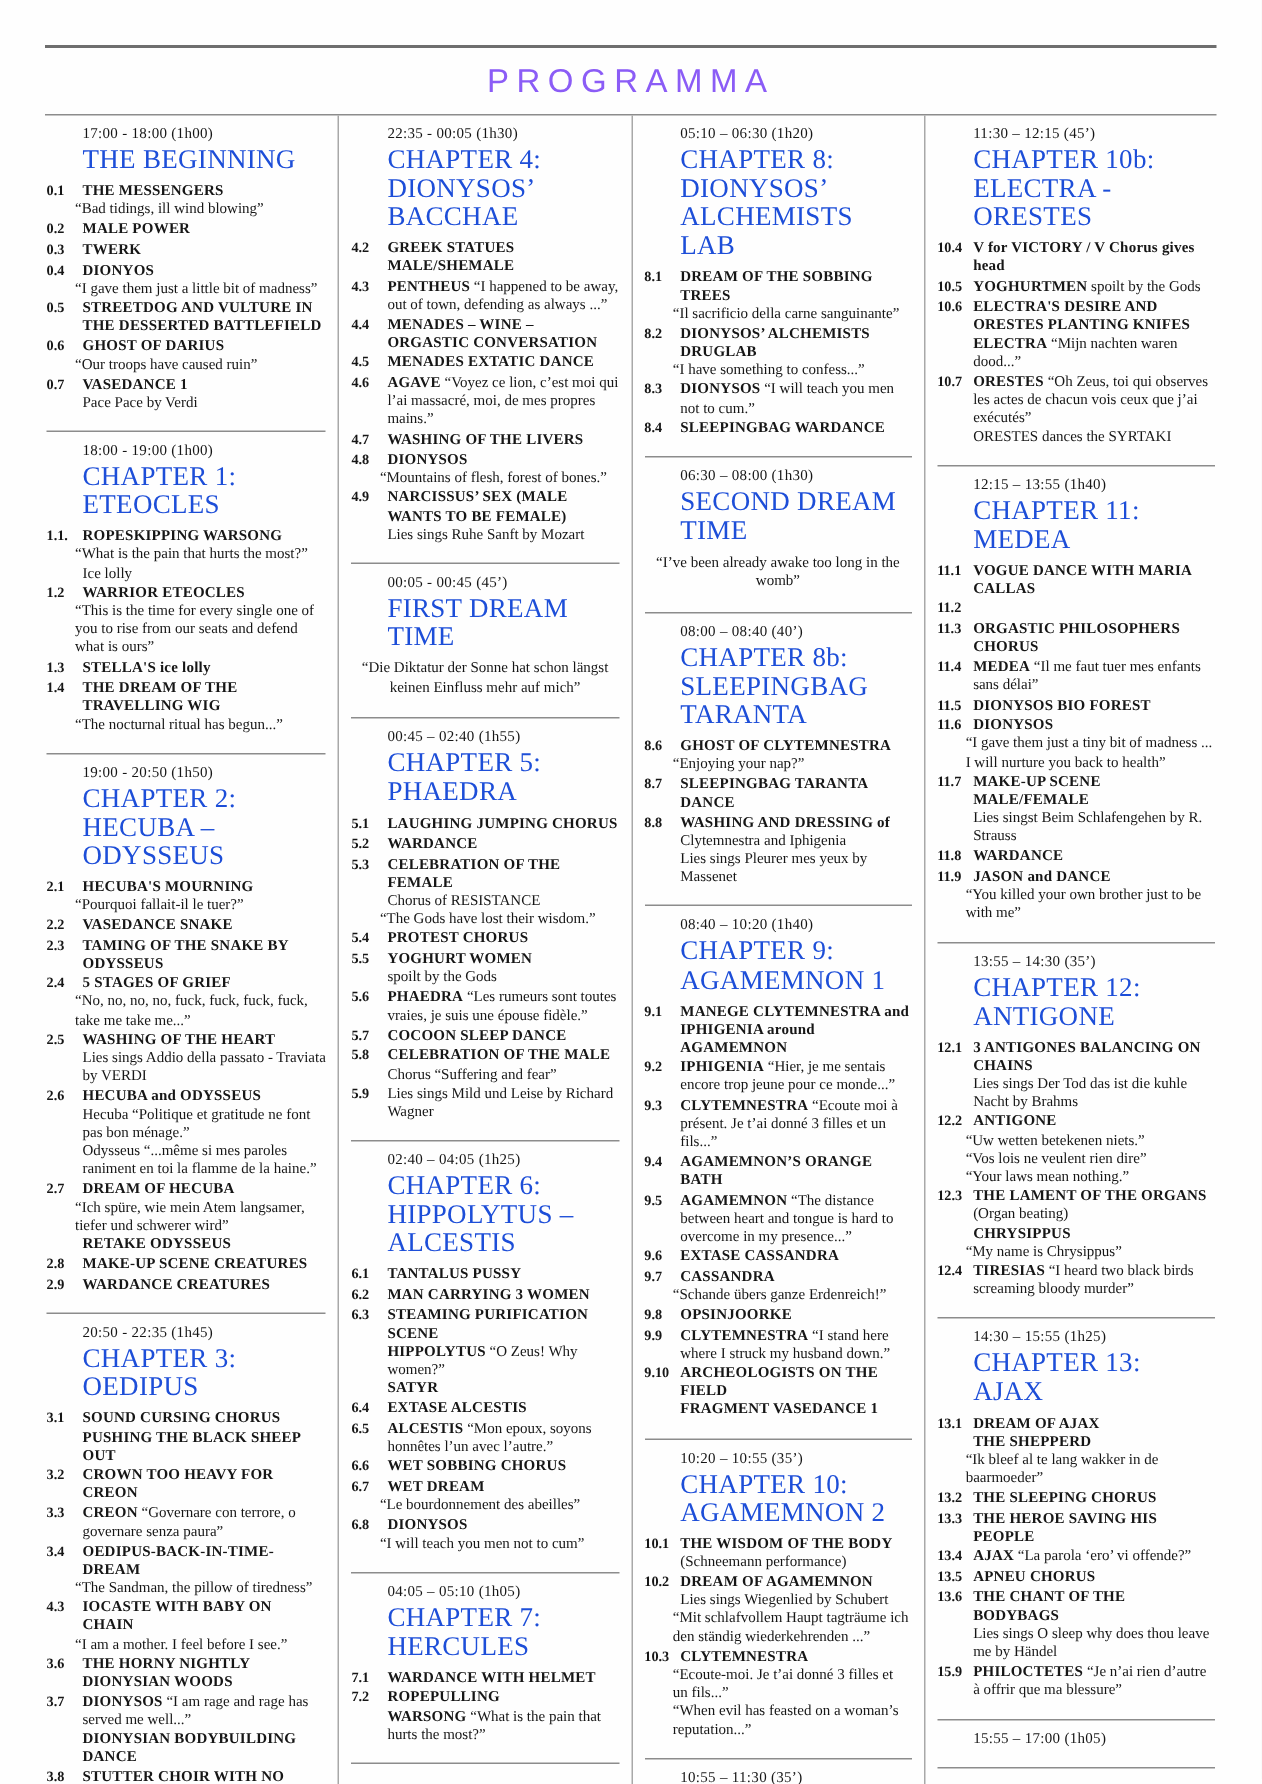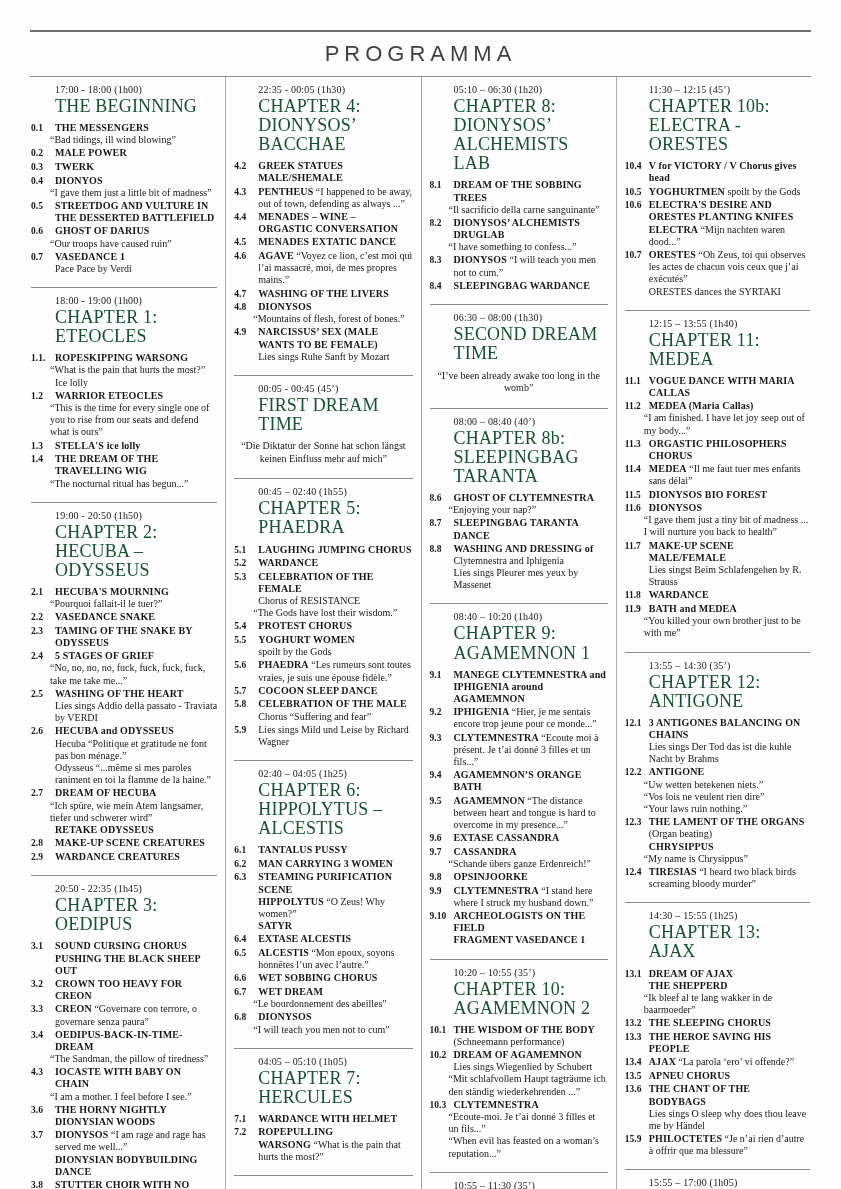--- a/index.html
+++ b/index.html
@@ -4,37 +4,37 @@
 <style>
   html,body{margin:0;padding:0;background:#f2f2f2;}
   .page{
     width:841px;min-height:1189px;margin:0 auto;background:#fefefe;
     box-sizing:border-box;padding:26px 28px 18px;
     font-family:"Liberation Serif",serif;color:#161616;
   }
   .topline{border-top:2px solid #6e6e6e;margin:4px 2px 0;}
   .page-title{
     font-family:"Liberation Sans",sans-serif;font-weight:400;
-    font-size:22px;letter-spacing:5px;text-align:center;margin:9px 0 9px;color:#404040;
+    font-size:22px;letter-spacing:5px;text-align:center;margin:9px 0 9px;color:#8b5cf6;
   }
   .grid{
     display:grid;grid-template-columns:1fr 1fr 1fr 1fr;
     border-top:1px solid #8c8c8c;margin:0 2px;
   }
   .col{padding:0 8px 26px;min-width:0;}
   .col + .col{border-left:1px solid #a8a8a8;}
   .col:first-child{padding-left:1px;}
   .col:last-child{padding-right:1px;}
   .sec{padding:4px 0 11px;}
   .sec + .sec{border-top:1px solid #8c8c8c;font-family:Liberation Serif, serif;}
   .sec:last-child{border-bottom:1px solid #8c8c8c;}
   .time{font-size:10px;letter-spacing:0.2px;margin:3px 0 2px;padding-left:24px;}
   .sec-title{
     font-size:18px;line-height:1.06;font-weight:400;letter-spacing:0.2px;
-    margin:1px 0 6px;padding-left:24px;white-space:pre-line;color:#14532d;
+    margin:1px 0 6px;padding-left:24px;white-space:pre-line;color:#1d4ed8;
   }
   .sec-quote{font-size:10px;line-height:1.26;margin:5px 0 2px;white-space:pre-line;text-align:center;}
   .item{display:flex;font-size:10px;line-height:1.22;margin:0 0 1px;}
   .num{flex:0 0 24px;font-weight:700;font-size:9.5px;padding-top:1px;}
   .body{flex:1;min-width:0;}
   .ln{white-space:pre-line;}
   .ln.b{font-weight:700;letter-spacing:0.15px;}
   .ln.m strong{font-weight:700;letter-spacing:0.15px;}
   .ln.q{margin-left:-5px;padding-left:0;}
 </style>
@@ -656,24 +656,20 @@
           <div class="time">12:15 – 13:55 (1h40)</div>
           <h2 class="sec-title">CHAPTER 11: MEDEA</h2>
           <div class="item">
             <span class="num">11.1</span>
             <div class="body">
               <div class="ln b">VOGUE DANCE WITH MARIA CALLAS</div>
             </div>
           </div>
           <div class="item">
             <span class="num">11.2</span>
-            <div class="body">
-              <div class="ln b">MEDEA (Maria Callas)</div>
-              <div class="ln q">“I am finished. I have let joy seep out of my body...”</div>
-            </div>
           </div>
           <div class="item">
             <span class="num">11.3</span>
             <div class="body">
               <div class="ln b">ORGASTIC PHILOSOPHERS CHORUS</div>
             </div>
           </div>
           <div class="item">
             <span class="num">11.4</span>
             <div class="body">
@@ -702,21 +698,21 @@
           </div>
           <div class="item">
             <span class="num">11.8</span>
             <div class="body">
               <div class="ln b">WARDANCE</div>
             </div>
           </div>
           <div class="item">
             <span class="num">11.9</span>
             <div class="body">
-              <div class="ln b">BATH and MEDEA</div>
+              <div class="ln b">JASON and DANCE</div>
               <div class="ln q">“You killed your own brother just to be with me”</div>
             </div>
           </div>
         </section>
         <section class="sec">
           <div class="time">13:55 – 14:30 (35’)</div>
           <h2 class="sec-title">CHAPTER 12:
 ANTIGONE</h2>
           <div class="item">
             <span class="num">12.1</span>
@@ -724,21 +720,21 @@
               <div class="ln b">3 ANTIGONES BALANCING ON CHAINS</div>
               <div class="ln r">Lies sings Der Tod das ist die kuhle Nacht by Brahms</div>
             </div>
           </div>
           <div class="item">
             <span class="num">12.2</span>
             <div class="body">
               <div class="ln b">ANTIGONE</div>
               <div class="ln q">“Uw wetten betekenen niets.”</div>
               <div class="ln q">“Vos lois ne veulent rien dire”</div>
-              <div class="ln q">“Your laws ruin nothing.”</div>
+              <div class="ln q">“Your laws mean nothing.”</div>
             </div>
           </div>
           <div class="item">
             <span class="num">12.3</span>
             <div class="body">
               <div class="ln b">THE LAMENT OF THE ORGANS</div>
               <div class="ln r">(Organ beating)</div>
               <div class="ln b">CHRYSIPPUS</div>
               <div class="ln q">“My name is Chrysippus”</div>
             </div>

